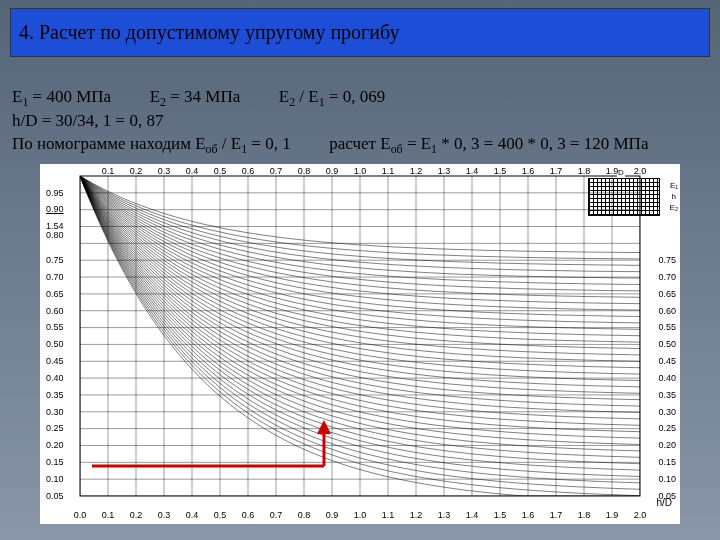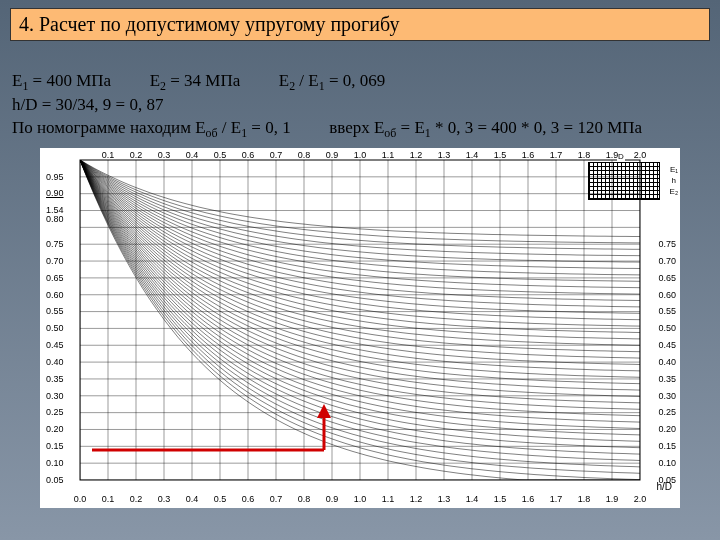--- a/index.html
+++ b/index.html
@@ -8,23 +8,23 @@
     width: 720px;
     height: 540px;
     background: linear-gradient(to bottom, #546577 0%, #8896a7 100%);
     font-family: "Times New Roman", Georgia, serif;
     color: #000;
     overflow: hidden;
     position: relative;
   }
   .title-box {
     margin: 8px 10px 1px 10px;
-    background: #fdba74;
+    background: #1d4ed8;
     border: 1px solid #333;
-    padding: 4px 8px;
+    padding: 12px 8px;
     font-size: 20px;
   }
   .body-text {
     margin: 6px 12px 6px 12px;
     font-size: 17px;
     line-height: 1.35;
   }
   sub { font-size: 0.7em; }
   .spacer { display:inline-block; width: 30px; }
   .chart-wrap {
@@ -100,27 +100,27 @@
     <span>Е</span><sub>1</sub><span> = 400 МПа</span>
   </span>
   <span class="spacer"></span>
   <span>
     <span>Е</span><sub>2</sub><span> = 34 МПа</span>
   </span>
   <span class="spacer"></span>
   <span>
     <span>Е</span><sub>2</sub><span> / Е</span><sub>1</sub><span> = 0, 069</span>
   </span><br>
-  <span>h/D = 30/34, 9 = 0, 87</span><br>
+  <span>h/D = 30/34, 1 = 0, 87</span><br>
   <span>
     <span>По номограмме находим Е</span><sub>об</sub><span> / Е</span><sub>1</sub><span> = 0, 1</span>
   </span>
   <span class="spacer"></span>
   <span>
-    <span>вверх Е</span><sub>об</sub><span> = Е</span><sub>1</sub><span> * 0, 3 = 400 * 0, 3 = 120 МПа</span>
+    <span>расчет Е</span><sub>об</sub><span> = Е</span><sub>1</sub><span> * 0, 3 = 400 * 0, 3 = 120 МПа</span>
   </span>
 </div>
 
 <div class="chart-wrap">
 
   <svg width="640" height="360">
     <rect x="40" y="12" width="560" height="320" fill="none" stroke="#000" stroke-width="1"></rect>
   </svg>
 
   <svg class="inner" id="curves-svg" width="560" height="320">

